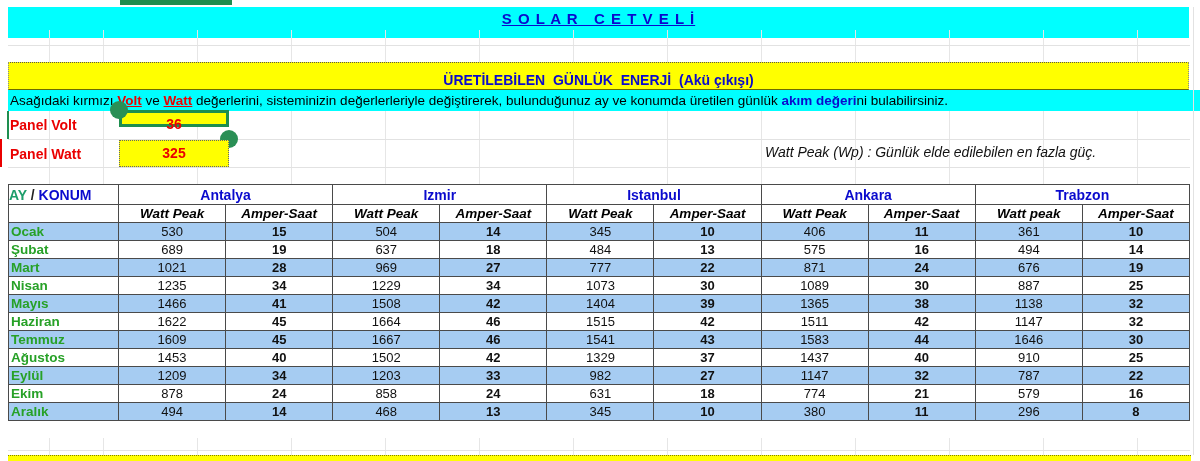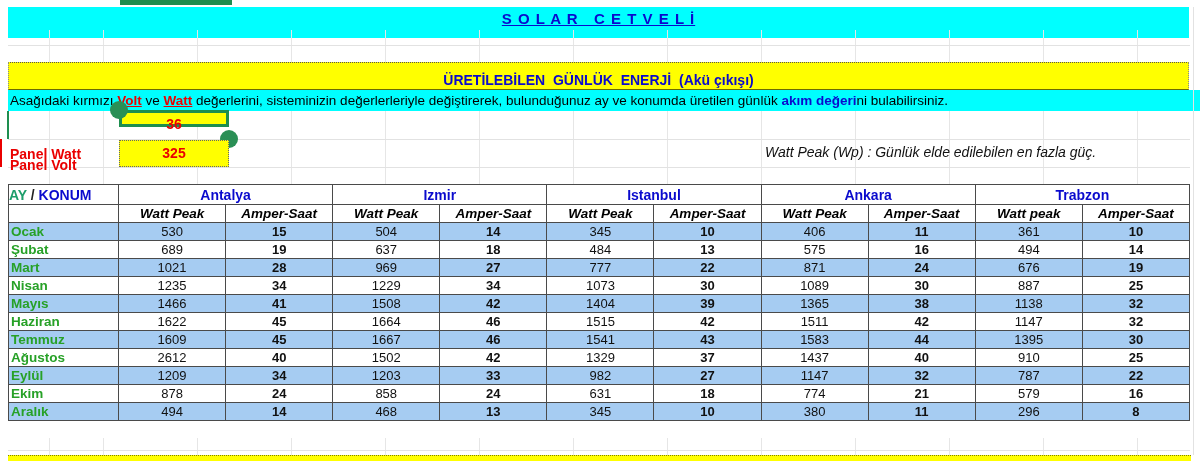--- a/index.html
+++ b/index.html
@@ -96,21 +96,21 @@
 
   <div class="abs instruction-row"><span>Asağıdaki kırmızı </span><span class="red">Volt</span><span> ve </span><span class="red">Watt</span><span> değerlerini, sisteminizin değerlerleriyle değiştirerek, bulunduğunuz ay ve konumda üretilen günlük </span><span class="blue">akım değeri</span><span>ni bulabilirsiniz.</span></div>
 
   <div class="abs vgrid" style="left:8px;top:111px;width:1182px;height:73px;"></div>
   <div class="hline" style="left:8px;top:139px;width:1182px;"></div>
   <div class="hline" style="left:8px;top:167px;width:1182px;"></div>
 
   <div class="abs sliver-green"></div>
   <div class="abs sliver-red"></div>
 
-  <div class="abs panel-label" style="top:111px;margin-top:40px;">Panel Volt</div>
+  <div class="abs panel-label" style="top:111px;">Panel Volt</div>
   <div class="abs cell-yellow cell-volt">36</div>
   <div class="handle" style="left:110px;top:101px;"></div>
   <div class="handle" style="left:220px;top:130px;"></div>
 
   <div class="abs panel-label" style="top:140px;">Panel Watt</div>
   <div class="abs cell-yellow cell-watt">325</div>
 
   <div class="abs note">Watt Peak (Wp) : Günlük elde edilebilen en fazla güç.</div>
 
   <table class="solar">
@@ -232,26 +232,26 @@
         <tr>
           <th class="month">Temmuz</th>
           <td class="wp">1609</td>
           <td class="as">45</td>
           <td class="wp">1667</td>
           <td class="as">46</td>
           <td class="wp">1541</td>
           <td class="as">43</td>
           <td class="wp">1583</td>
           <td class="as">44</td>
-          <td class="wp">1395</td>
+          <td class="wp">1646</td>
           <td class="as">30</td>
         </tr>
         <tr>
           <th class="month">Ağustos</th>
-          <td class="wp">2612</td>
+          <td class="wp">1453</td>
           <td class="as">40</td>
           <td class="wp">1502</td>
           <td class="as">42</td>
           <td class="wp">1329</td>
           <td class="as">37</td>
           <td class="wp">1437</td>
           <td class="as">40</td>
           <td class="wp">910</td>
           <td class="as">25</td>
         </tr>

